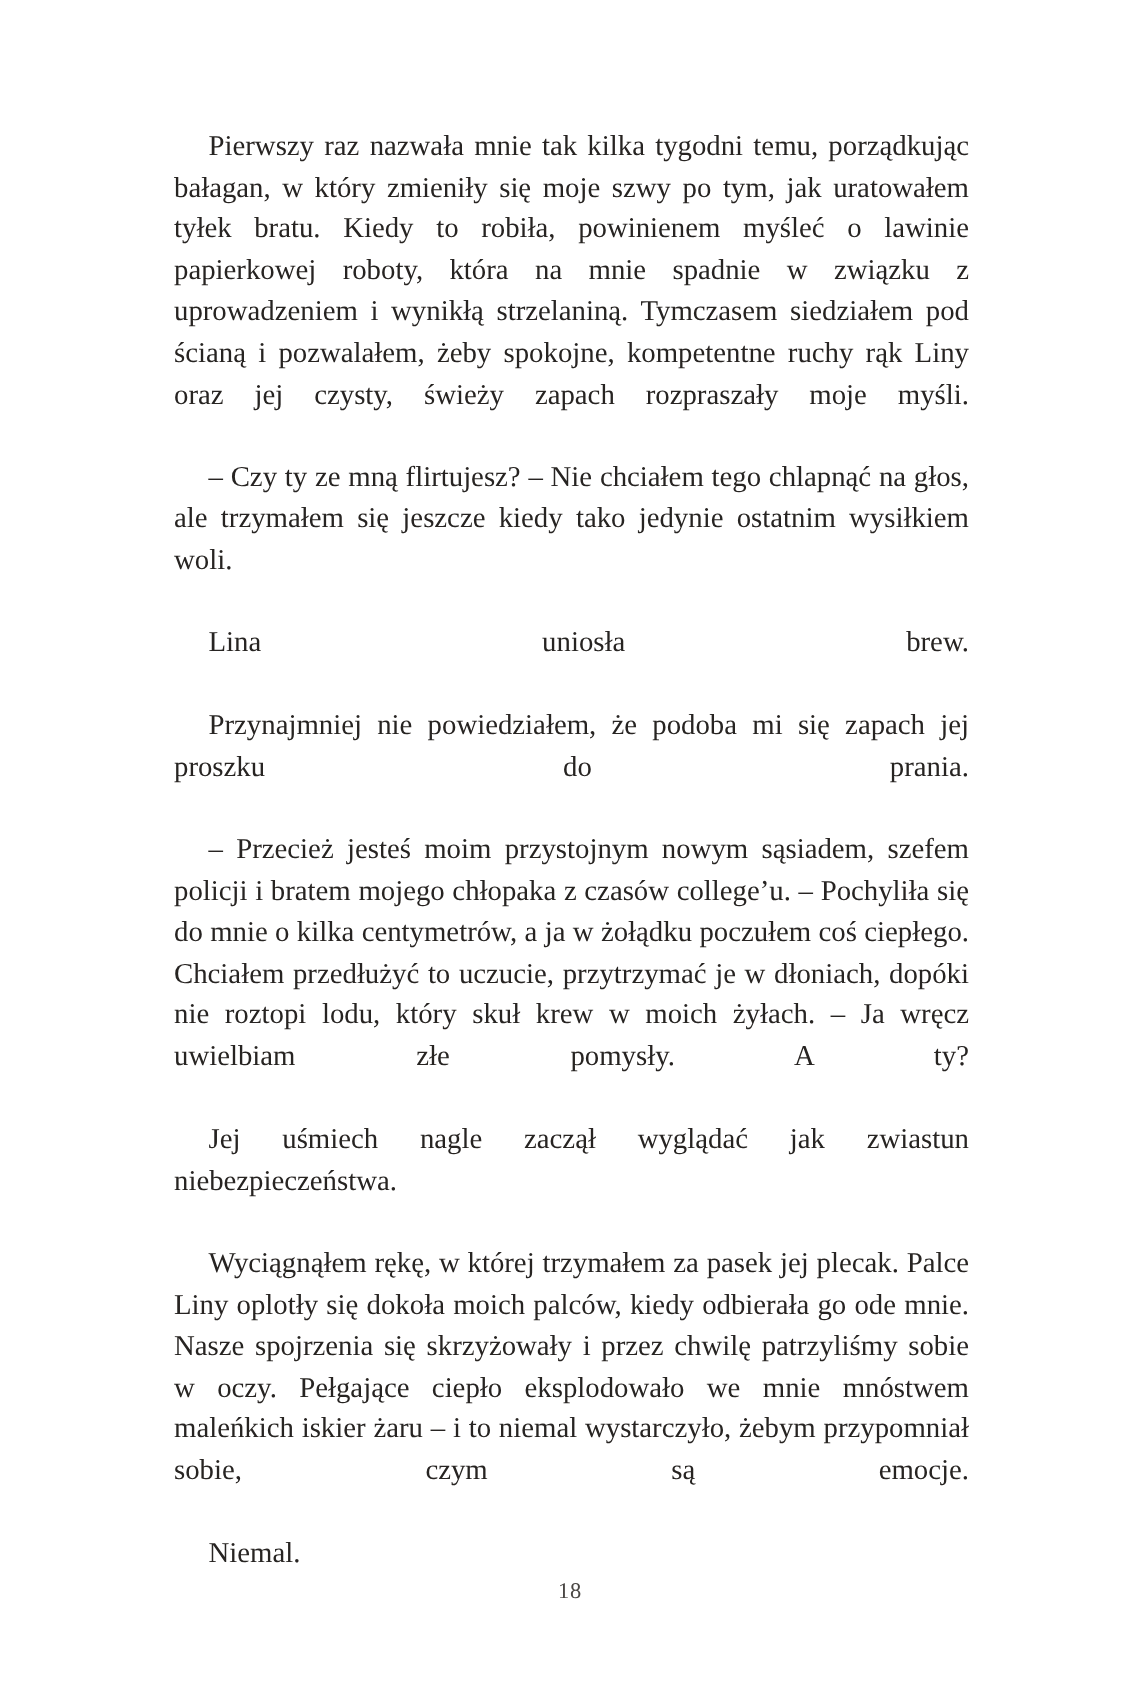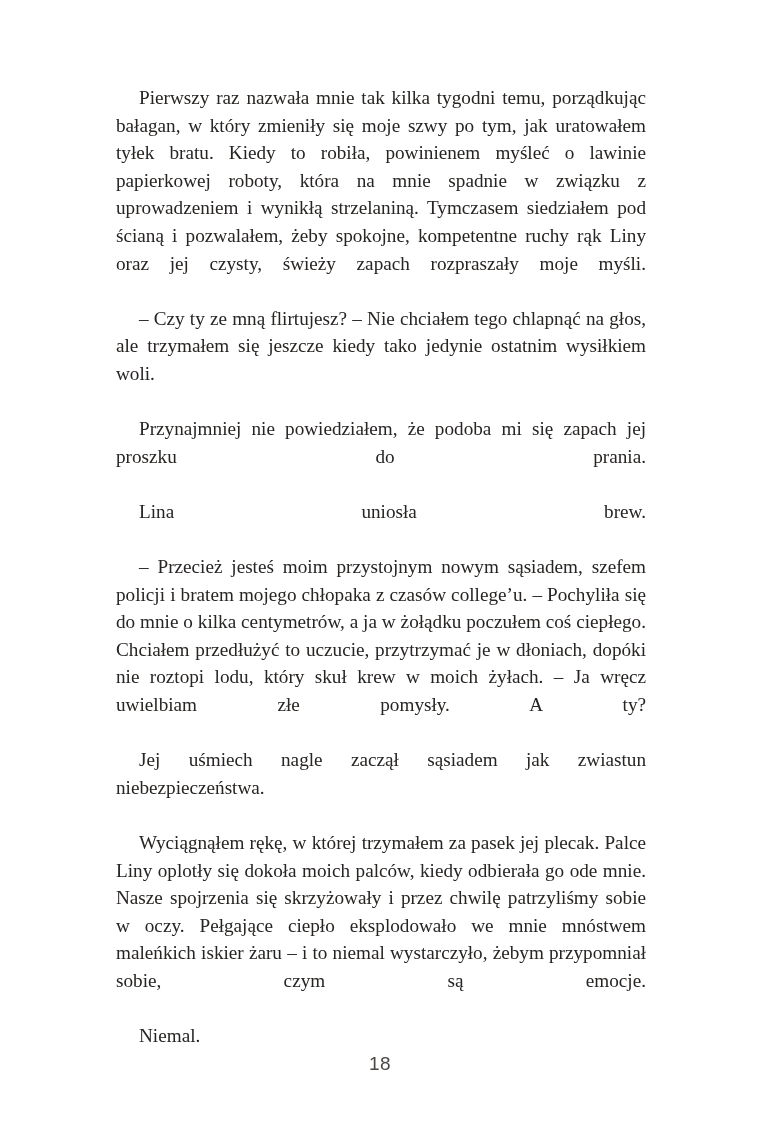--- a/index.html
+++ b/index.html
@@ -47,37 +47,37 @@
     display: inline-block;
     width: 100%;
   }
 
   .page-number {
     position: absolute;
     left: 0;
     right: 0;
     top: 1053px;
     text-align: center;
-    font-family: Liberation Sans, sans-serif;
-    font-size: 19px;
+    font-family: Liberation Serif, serif;
+    font-size: 15px;
     letter-spacing: 0.5px;
     color: #4a4744;
   }
 </style>
 </head>
 <body>
 
 <div class="page">
 
   <div class="text-block">
     <p class="para">Pierwszy raz nazwała mnie tak kilka tygodni temu, porządkując bałagan, w który zmieniły się moje szwy po tym, jak uratowałem tyłek bratu. Kiedy to robiła, powinienem myśleć o lawinie papierkowej roboty, która na mnie spadnie w związku z uprowadzeniem i wynikłą strzelaniną. Tymczasem siedziałem pod ścianą i pozwalałem, żeby spokojne, kompetentne ruchy rąk Liny oraz jej czysty, świeży zapach rozpraszały moje myśli.</p>
     <p class="para">– Czy ty ze mną flirtujesz? – Nie chciałem tego chlapnąć na głos, ale trzymałem się jeszcze kiedy tako jedynie ostatnim wysiłkiem woli.</p>
+    <p class="para">Lina uniosła brew.</p>
     <p class="para">Przynajmniej nie powiedziałem, że podoba mi się zapach jej proszku do prania.</p>
-    <p class="para">Lina uniosła brew.</p>
     <p class="para">– Przecież jesteś moim przystojnym nowym sąsiadem, szefem policji i bratem mojego chłopaka z czasów college’u. – Pochyliła się do mnie o kilka centymetrów, a ja w żołądku poczułem coś ciepłego. Chciałem przedłużyć to uczucie, przytrzymać je w dłoniach, dopóki nie roztopi lodu, który skuł krew w moich żyłach. – Ja wręcz uwielbiam złe pomysły. A ty?</p>
-    <p class="para">Jej uśmiech nagle zaczął sąsiadem jak zwiastun niebezpieczeństwa.</p>
+    <p class="para">Jej uśmiech nagle zaczął wyglądać jak zwiastun niebezpieczeństwa.</p>
     <p class="para">Wyciągnąłem rękę, w której trzymałem za pasek jej plecak. Palce Liny oplotły się dokoła moich palców, kiedy odbierała go ode mnie. Nasze spojrzenia się skrzyżowały i przez chwilę patrzyliśmy sobie w oczy. Pełgające ciepło eksplodowało we mnie mnóstwem maleńkich iskier żaru – i to niemal wystarczyło, żebym przypomniał sobie, czym są emocje.</p>
     <p class="para">Niemal.</p>
   </div>
 
   <div class="page-number">18</div>
 
 </div>
 
 </body></html>

